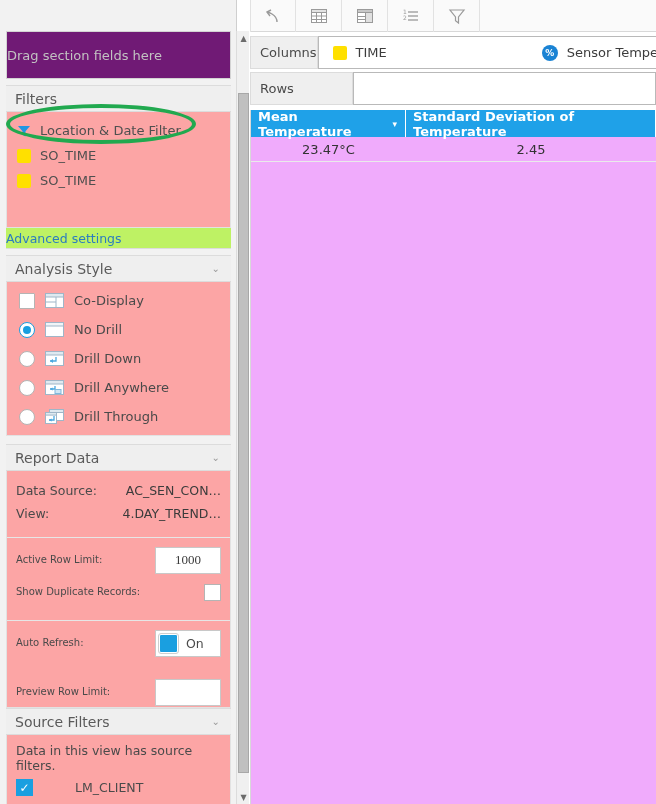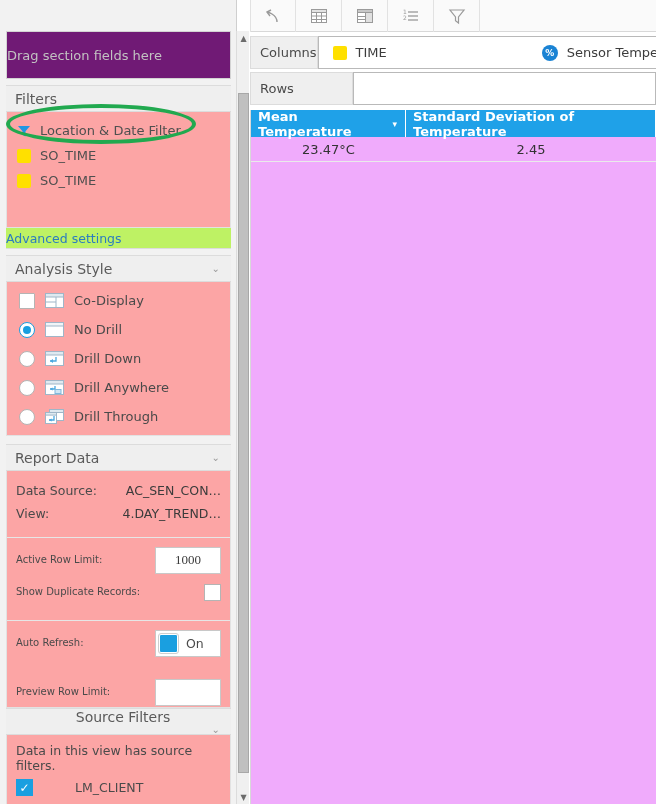--- a/index.html
+++ b/index.html
@@ -135,21 +135,21 @@
     display: flex; align-items: center; padding-left: 3px;
   }
   .toggle .knob {
     width: 19px; height: 19px; background: #1a9fe0;
     border: 1px solid #ffffff; outline: 1px solid #cfcfcf;
     border-radius: 2px; flex:none;
   }
   .toggle .tlabel { font-size: 12.5px; color: #4a4a4a; margin-left: 8px; }
 
   
-  #source-header { top: 708px; flex-direction: column; }
+  #source-header { top: 708px; }
   #source-body { top: 735px; height: 69px; }
   .src-note { font-size: 12.5px; color: #4a4a4a; padding: 8px 0 0 9px; }
   .src-row { display: flex; align-items: center; padding: 6px 0 0 9px; }
   .chk-on {
     width: 17px; height: 17px; background: #1a9fe0;
     border: 1px solid #1a9fe0; flex: none;
     display: flex; align-items: center; justify-content: center;
     color: #fff; font-size: 12px; line-height: 1;
   }
   .src-row .slabel { font-size: 12.5px; color: #4a4a4a; margin-left: 42px; }

